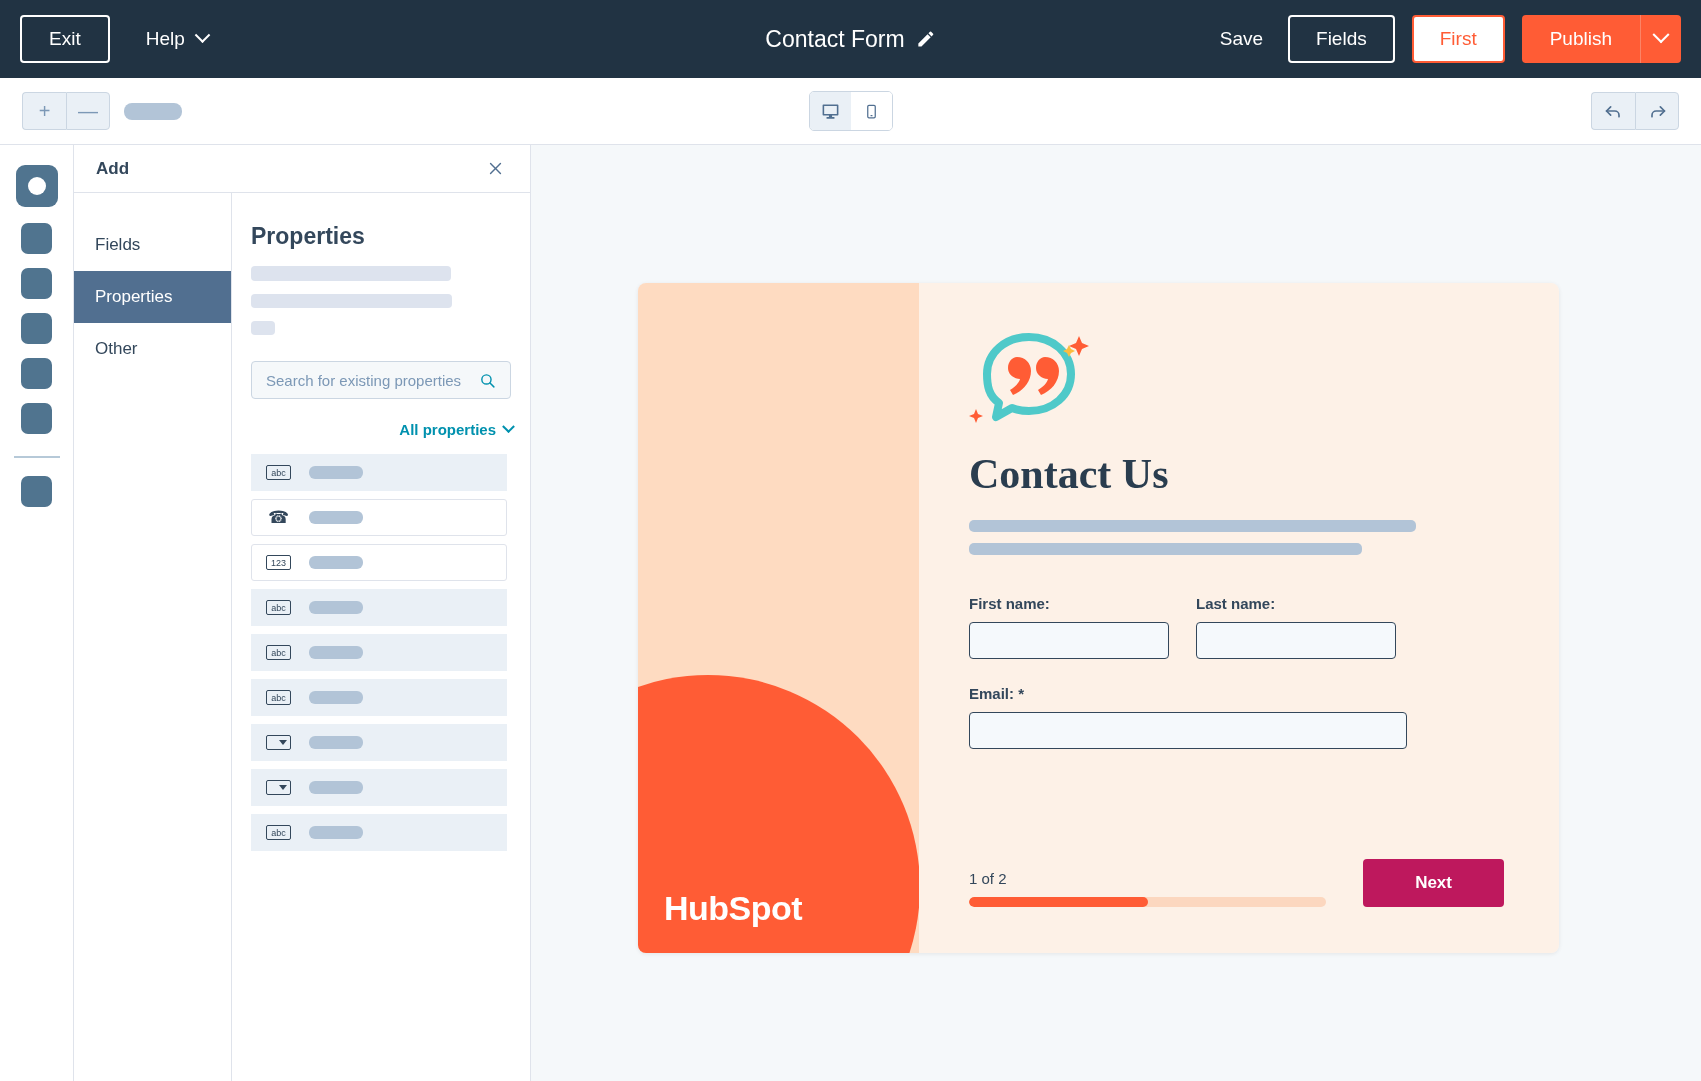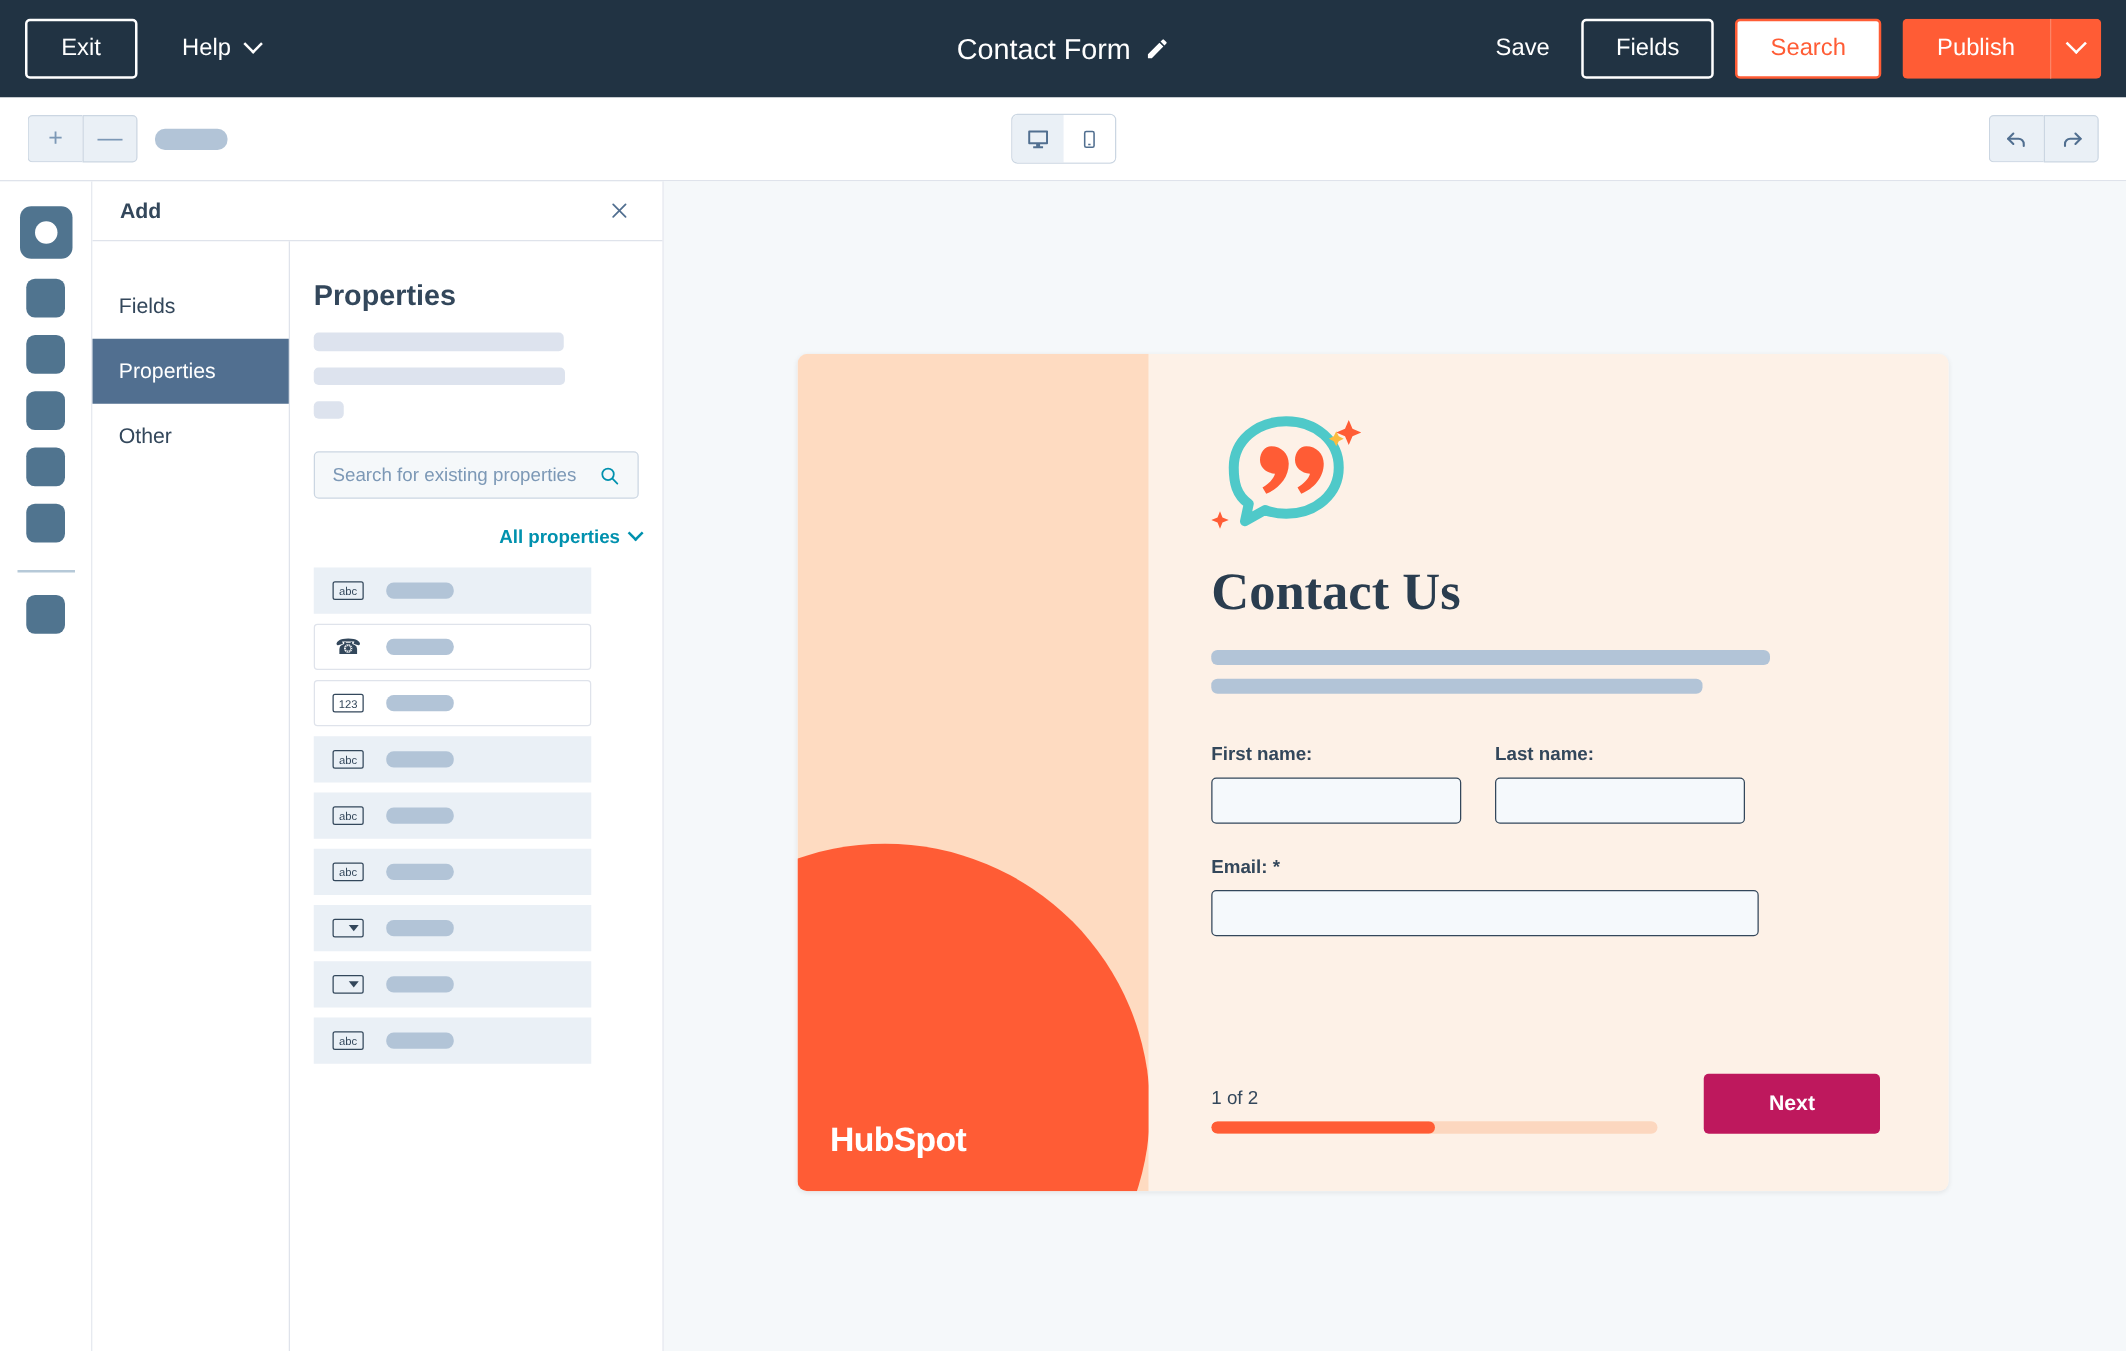--- a/index.html
+++ b/index.html
@@ -163,21 +163,21 @@
   .allprops {
     display: flex; align-items: center; justify-content: flex-end;
     gap: 8px; color: #0091ae; font-size: 15px; font-weight: bold;
     margin-bottom: 16px; padding-right: 6px; cursor: pointer; width: 268px;
   }
   .chev-teal {
     display: inline-block; width: 9px; height: 9px;
     border-right: 2px solid #0091ae; border-bottom: 2px solid #0091ae;
     transform: rotate(45deg) translate(-2px,-2px);
   }
-  .prop-list { width: 222px; }
+  .prop-list { width: 256px; }
   .prop-row {
     display: flex; align-items: center; gap: 18px;
     height: 37px; padding: 0 14px; margin-bottom: 8px;
     border: 1px solid transparent; cursor: grab;
   }
   .prop-row.alt { background: #eaf0f6; }
   .prop-row.plain { background: #fff; border: 1px solid #dfe3eb; border-radius: 3px; }
   .prop-label-redact { width: 54px; height: 13px; background: #b2c4d7; border-radius: 6px; }
   .tyic {
     width: 25px; height: 15px; border: 1.5px solid #33475b; border-radius: 2px;
@@ -203,21 +203,21 @@
   .form-left {
     width: 281px; background: #fedbc1; position: relative; overflow: hidden;
   }
   .quarter {
     position: absolute; left: -142px; bottom: -146px;
     width: 424px; height: 424px; border-radius: 50%;
     background: #ff5c35;
   }
   .hs-logo {
     position: absolute; left: 26px; bottom: 25px;
-    color: #fff; font-size: 27px; font-weight: bold; letter-spacing: -.5px;
+    color: #fff; font-size: 34px; font-weight: bold; letter-spacing: -.5px;
   }
   .form-right {
     flex: 1; background: #fdf1e7; padding: 40px 55px 0 50px; position: relative;
   }
   .bubble { margin-bottom: 22px; position: relative; width: 120px; height: 105px; }
   .fh-title {
     font-family: "Liberation Serif", serif; font-weight: bold;
     font-size: 42px; color: #2a3d4f; margin-bottom: 22px;
   }
   .sub-redact { background: #b2c4d7; border-radius: 5px; }
@@ -262,21 +262,21 @@
   <div class="doc-title">
     <span>Contact Form</span>
     <svg class="pencil-ic" viewBox="0 0 24 24" fill="#ffffff">
       <path d="M3 17.25V21h3.75L17.81 9.94l-3.75-3.75L3 17.25zM20.71 7.04a1 1 0 0 0 0-1.41l-2.34-2.34a1 1 0 0 0-1.41 0l-1.83 1.83 3.75 3.75 1.83-1.83z"></path>
     </svg>
   </div>
 
   <div class="right-group">
     <span class="save-link">Save</span>
     <button class="preview-btn">Fields</button>
-    <button class="share-btn">Search</button>
+    <button class="share-btn">First</button>
     <div class="publish-group">
       <button class="publish-btn">Publish</button>
       <button class="publish-caret">
         <span class="caret-w"></span>
       </button>
     </div>
   </div>
 </div>
 
 <div class="toolbar2">

